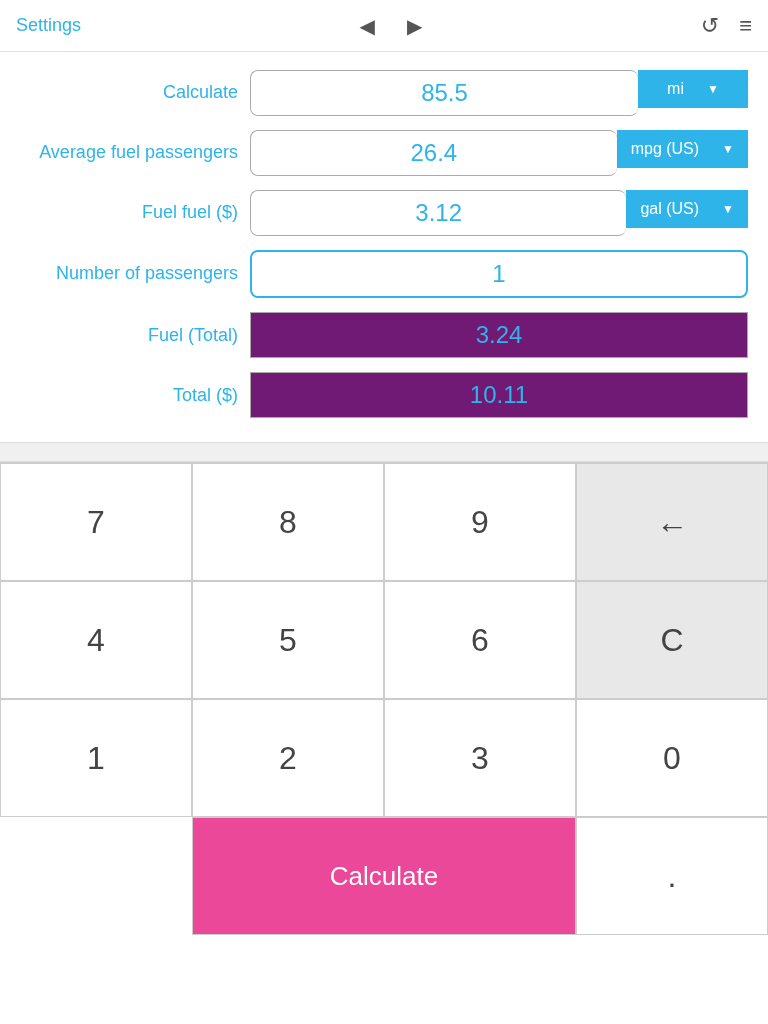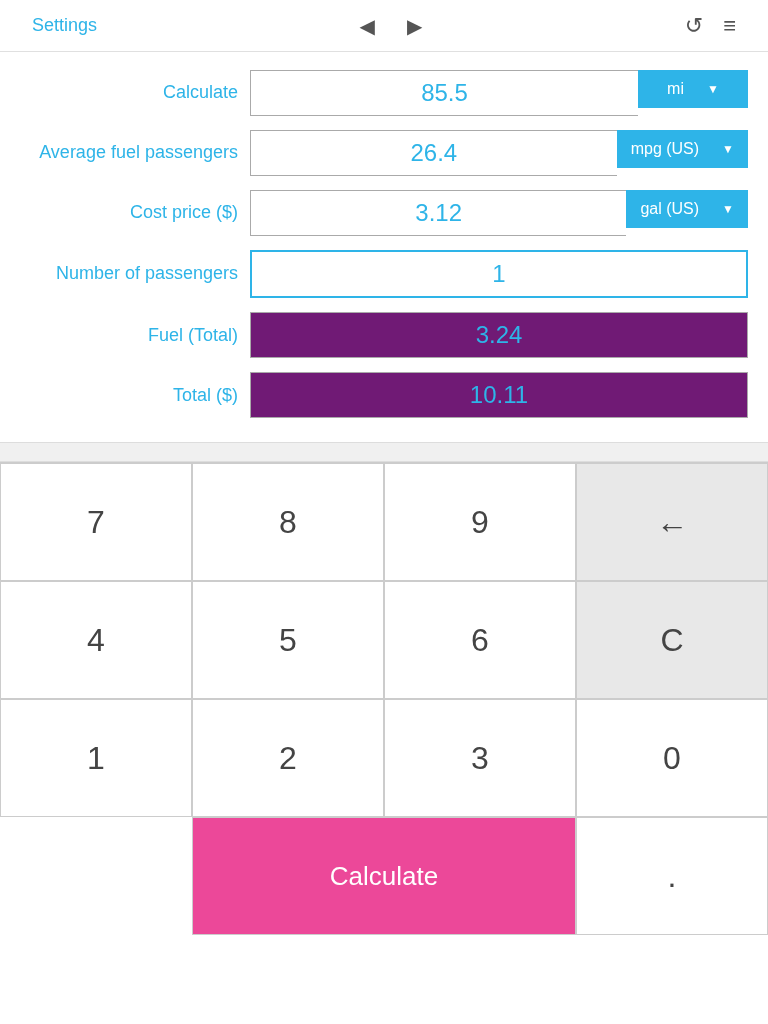--- a/index.html
+++ b/index.html
@@ -9,21 +9,21 @@
       font-family: -apple-system, 'Helvetica Neue', Arial, sans-serif;
       background: #fff;
       overflow: hidden;
     }
 
     
     #top-bar {
       display: flex;
       align-items: center;
       justify-content: space-between;
-      padding: 8px 32px;
+      padding: 8px 16px;
       background: #fff;
       border-bottom: 1px solid #e0e0e0;
       height: 52px;
     }
     #settings-btn {
       color: #2eb4e8;
       font-size: 18px;
       cursor: pointer;
     }
     #nav-center {
@@ -62,21 +62,21 @@
       color: #2eb4e8;
       font-size: 18px;
       text-align: right;
       width: 230px;
       padding-right: 12px;
       line-height: 1.3;
       flex-shrink: 0;
     }
     .form-input {
       border: 1.5px solid #aaa;
-      border-radius: 0;
+      border-radius: 8px;
       font-size: 24px;
       color: #2eb4e8;
       text-align: center;
       padding: 8px 10px;
       flex: 1;
       background: #fff;
       outline: none;
     }
     .form-input.active-border {
       border-color: #2eb4e8;
@@ -206,21 +206,21 @@
     <div class="form-input-group">
       <input class="form-input" type="text" readonly="" value="26.4" style="">
       <button class="unit-btn">
         <span>mpg (US)</span>
         <span class="dropdown-arrow">▼</span>
       </button>
     </div>
   </div>
 
   <div class="form-row">
-    <div class="form-label">Cost price ($)</div>
+    <div class="form-label">Fuel fuel ($)</div>
     <div class="form-input-group">
       <input class="form-input" type="text" readonly="" value="3.12" style="">
       <button class="unit-btn">
         <span>gal (US)</span>
         <span class="dropdown-arrow">▼</span>
       </button>
     </div>
   </div>
 
   <div class="form-row">

